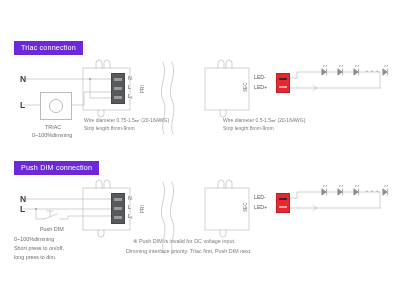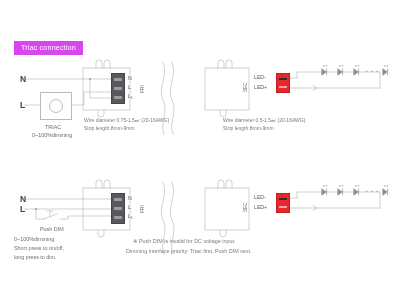--- a/index.html
+++ b/index.html
@@ -5,21 +5,21 @@
   html,body{margin:0;padding:0;}
   body{
     width:400px;height:300px;background:#ffffff;
     font-family:"Liberation Sans","DejaVu Sans",sans-serif;
     overflow:hidden;position:relative;
   }
   .stage{position:absolute;left:0;top:0;width:400px;height:300px;}
   svg.wire{position:absolute;left:0;top:0;width:400px;height:300px;overflow:visible;}
 
   .badge{
-    position:absolute;background:#d946ef;color:#fff;
+    position:absolute;background:#6d28d9;color:#fff;
     font-size:7.2px;letter-spacing:.15px;
     padding:3px 7px 3.5px 7px;white-space:nowrap;line-height:1;
   }
   #badge-triac{left:14px;top:41px;}
   #badge-pushdim{left:14px;top:161px;}
 
   .lbl{position:absolute;color:#58595b;white-space:nowrap;line-height:1.35;}
   .lbl-big{font-size:8.5px;color:#414042;font-weight:bold;}
   .lbl-sm{font-size:5.4px;color:#6d6e71;}
   .lbl-xs{font-size:5px;color:#7b7c7e;}
@@ -235,20 +235,21 @@
   <div class="redblock" style="left:276px;top:73px;width:14px;height:20px;">
     <i></i>
       <i></i>
   </div>
 
   <div class="lbl lbl-xs" style="left:223px;top:117px;">Wire diameter 0.5-1.5㎟ (20-16AWG)</div>
   <div class="lbl lbl-xs" style="left:223px;top:125px;">Strip length:8mm-9mm</div>
 
   <div class="lbl" style="left:366px;top:68px;font-size:5px;color:#9a9b9e;letter-spacing:1px;">• • •</div>
 
+  <div class="badge" id="badge-pushdim">Push DIM connection</div>
 
   <div class="lbl lbl-big" style="left:20px;top:194px;">N</div>
   <div class="lbl lbl-big" style="left:20px;top:204px;">L</div>
 
   <div class="lbl lbl-sm" style="left:40px;top:226px;">Push DIM</div>
   <div class="lbl lbl-sm" style="left:14px;top:236px;">0~100%dimming</div>
   <div class="lbl lbl-sm" style="left:14px;top:245px;">Short press to on/off,</div>
   <div class="lbl lbl-sm" style="left:14px;top:254px;">long press to dim.</div>
 
   <div class="tblock" style="left:111px;top:193px;width:14px;height:31px;">

